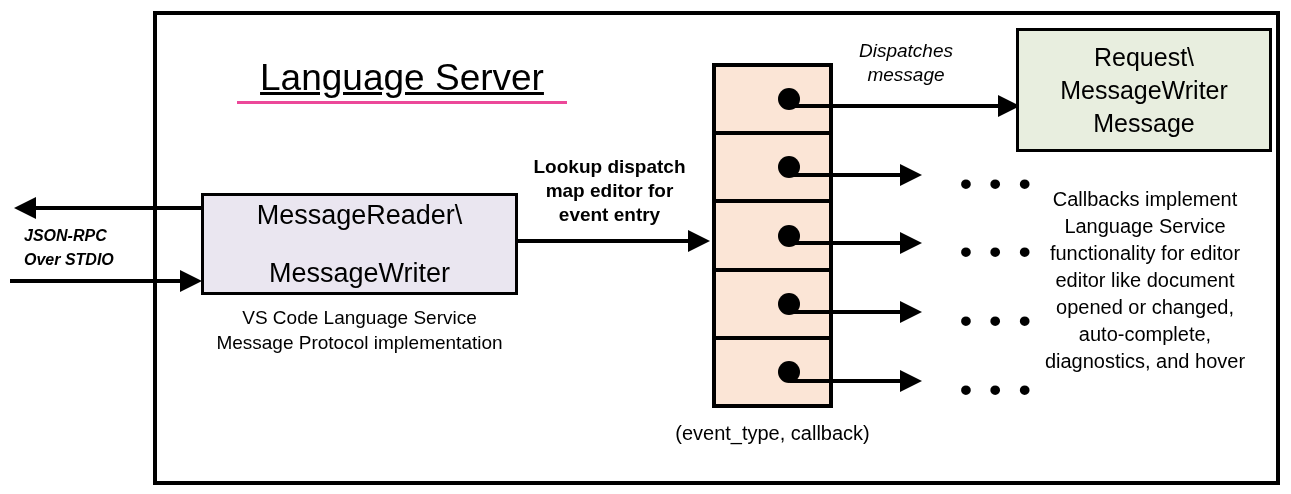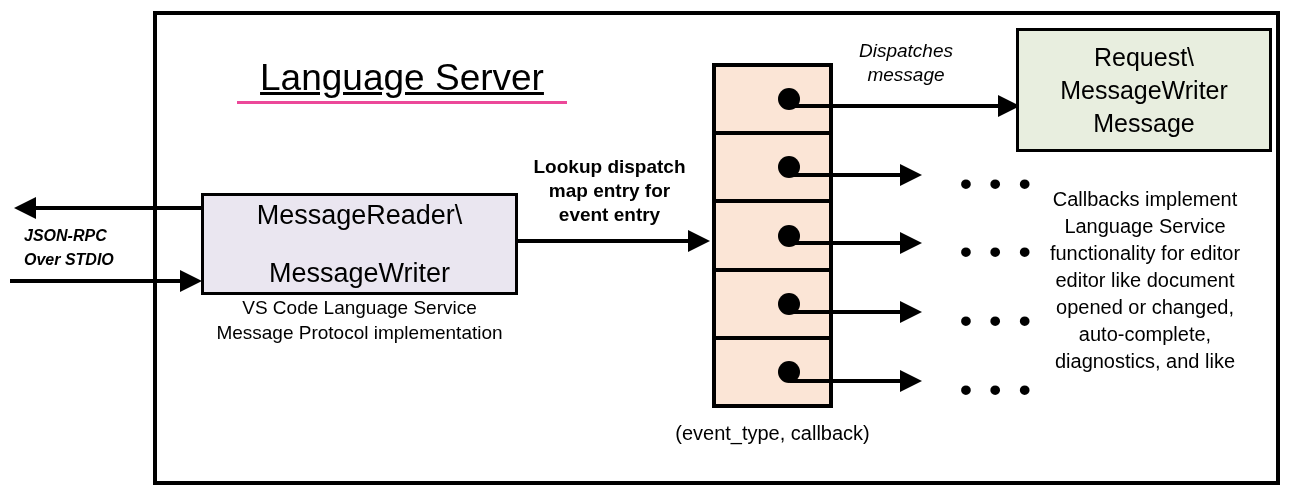--- a/index.html
+++ b/index.html
@@ -50,21 +50,21 @@
     box-sizing: border-box;
     display: flex;
     flex-direction: column;
     align-items: center;
     justify-content: center;
     font-size: 27px;
     line-height: 34px;
     gap: 24px;
   }
   #messagereader-caption {
-    left: 181px; top: 295px;
+    left: 181px; top: 305px;
     width: 357px;
     text-align: center;
     font-size: 19px;
     line-height: 25px;
   }
 
   
   #jsonrpc-label {
     left: 24px; top: 224px;
     width: 145px;
@@ -213,21 +213,21 @@
     <div>MessageReader\</div>
     <div>MessageWriter</div>
   </div>
   <div class="abs" id="messagereader-caption">
     <div>VS Code Language Service</div>
     <div>Message Protocol implementation</div>
   </div>
 
   <div class="abs" id="lookup-label">
     <div>Lookup dispatch</div>
-    <div>map entry for</div>
+    <div>map editor for</div>
     <div>event entry</div>
   </div>
   <div class="abs hline" id="line-lookup"></div>
   <div class="abs arrow-right" id="arrowhead-lookup"></div>
 
   <div class="abs" id="dispatch-map">
     <div class="map-cell">
       <span class="map-dot"></span>
     </div>
     <div class="map-cell">
@@ -275,16 +275,16 @@
     <div>MessageWriter</div>
     <div>Message</div>
   </div>
   <div class="abs" id="callback-description">
     <div>Callbacks implement</div>
     <div>Language Service</div>
     <div>functionality for editor</div>
     <div>editor like document</div>
     <div>opened or changed,</div>
     <div>auto-complete,</div>
-    <div>diagnostics, and like</div>
+    <div>diagnostics, and hover</div>
   </div>
 
 </div>
 
 </body></html>

